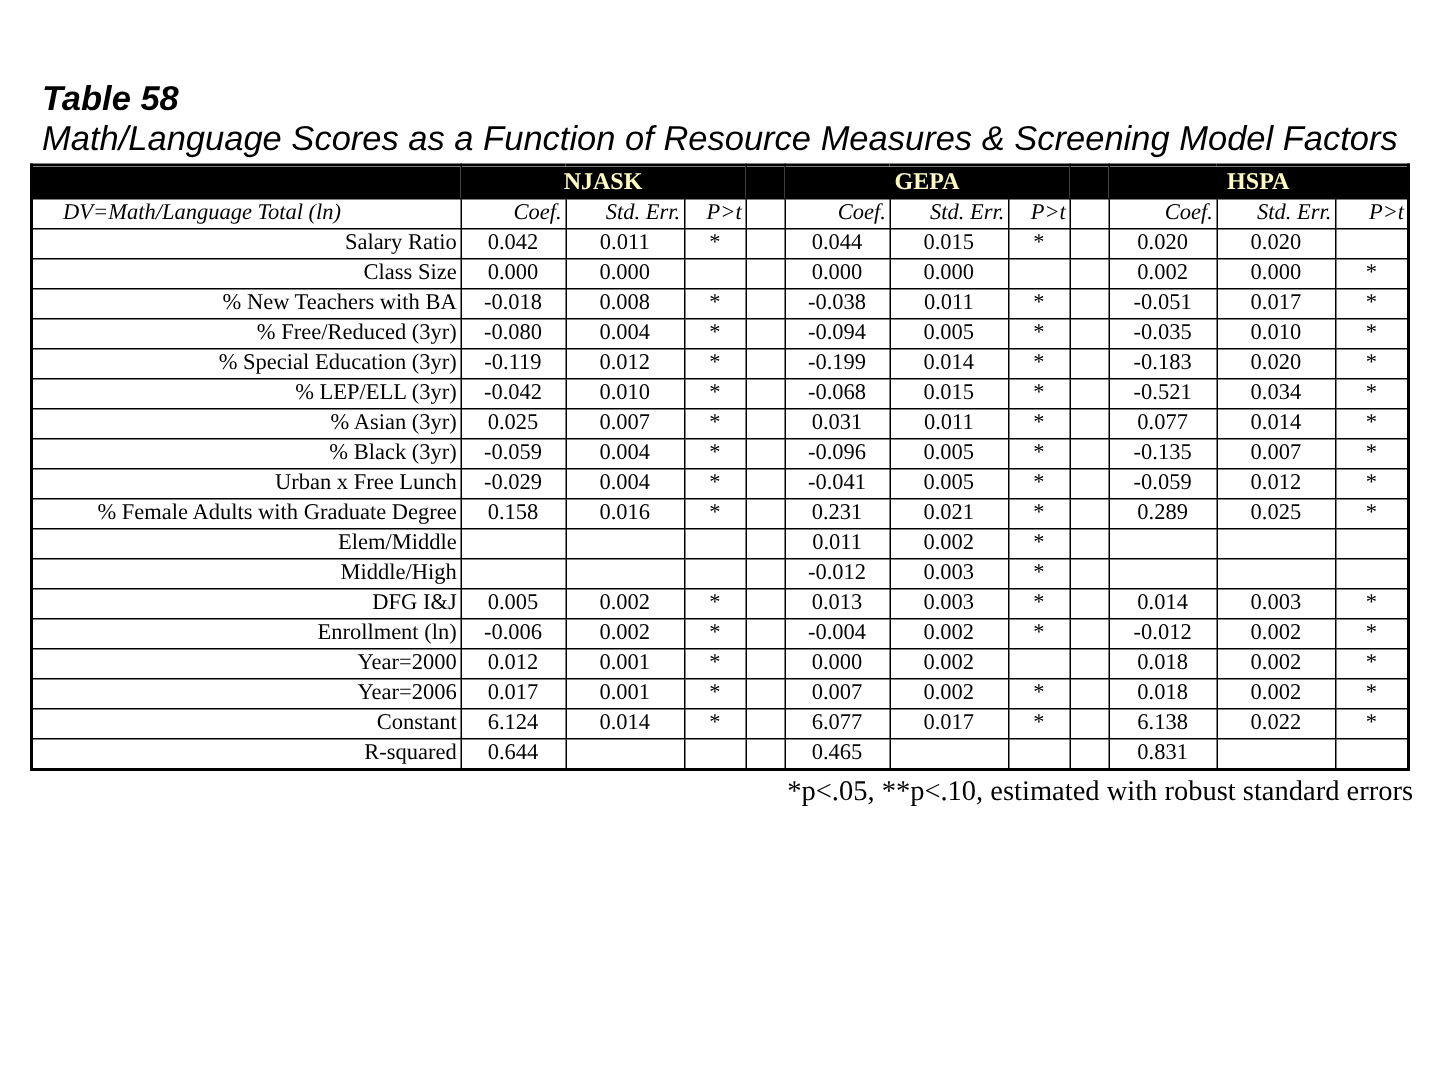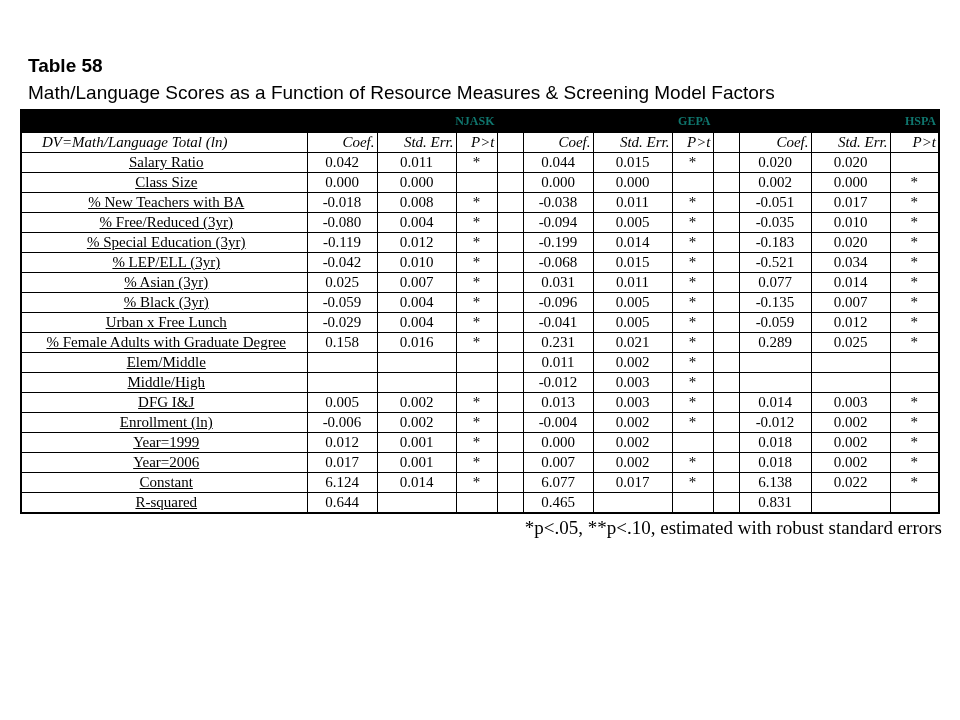--- a/index.html
+++ b/index.html
@@ -15,22 +15,23 @@
     position: absolute;
     top: 0; left: 0; right: 0; bottom: 0;
     padding: 52px 18px 0 20px;
     box-sizing: border-box;
   }
   .title-block {
     margin-left: 8px;
     width: 906px;
   }
   .title-line {
-    font-size: 19px;
+    font-size: 23px;
     line-height: 27px;
+    font-style: italic;
   }
   .title-line.bold { font-weight: bold; }
 
   table.results {
     border-collapse: collapse;
     table-layout: fixed;
     width: 918px;
     margin-top: 3px;
     font-family: "Liberation Serif", serif;
     font-size: 15px;
@@ -40,39 +41,38 @@
   table.results th, table.results td {
     border: 1px solid #000000;
     height: 19px;
     padding: 0 2px;
     overflow: hidden;
     white-space: nowrap;
     font-weight: normal;
   }
   tr.black-row th {
     background: #000000;
-    color: #0f766e;
+    color: #fef9c3;
     font-weight: bold;
-    text-align: right;
-    font-size: 12px;
+    text-align: center;
+    font-size: 16px;
     border-color: #000000;
     height: 21px;
   }
   tr.subhead th {
     font-style: italic;
     text-align: right;
   }
   tr.subhead th.label {
     text-align: left;
     padding-left: 20px;
   }
   table.results td.label {
-    text-align: center;
+    text-align: right;
     padding-left: 6px;
-    text-decoration: underline;
   }
   table.results td.num { text-align: center; }
   .footnote {
     font-family: "Liberation Serif", serif;
     font-size: 19px;
     margin: 3px 0 0 4px;
     text-align: right;
   }
 </style>
 </head>
@@ -315,21 +315,21 @@
           <td></td>
           <td class="num">-0.004</td>
           <td class="num">0.002</td>
           <td class="num">*</td>
           <td></td>
           <td class="num">-0.012</td>
           <td class="num">0.002</td>
           <td class="num">*</td>
         </tr>
         <tr>
-          <td class="label">Year=1999</td>
+          <td class="label">Year=2000</td>
           <td class="num">0.012</td>
           <td class="num">0.001</td>
           <td class="num">*</td>
           <td></td>
           <td class="num">0.000</td>
           <td class="num">0.002</td>
           <td class="num"></td>
           <td></td>
           <td class="num">0.018</td>
           <td class="num">0.002</td>

